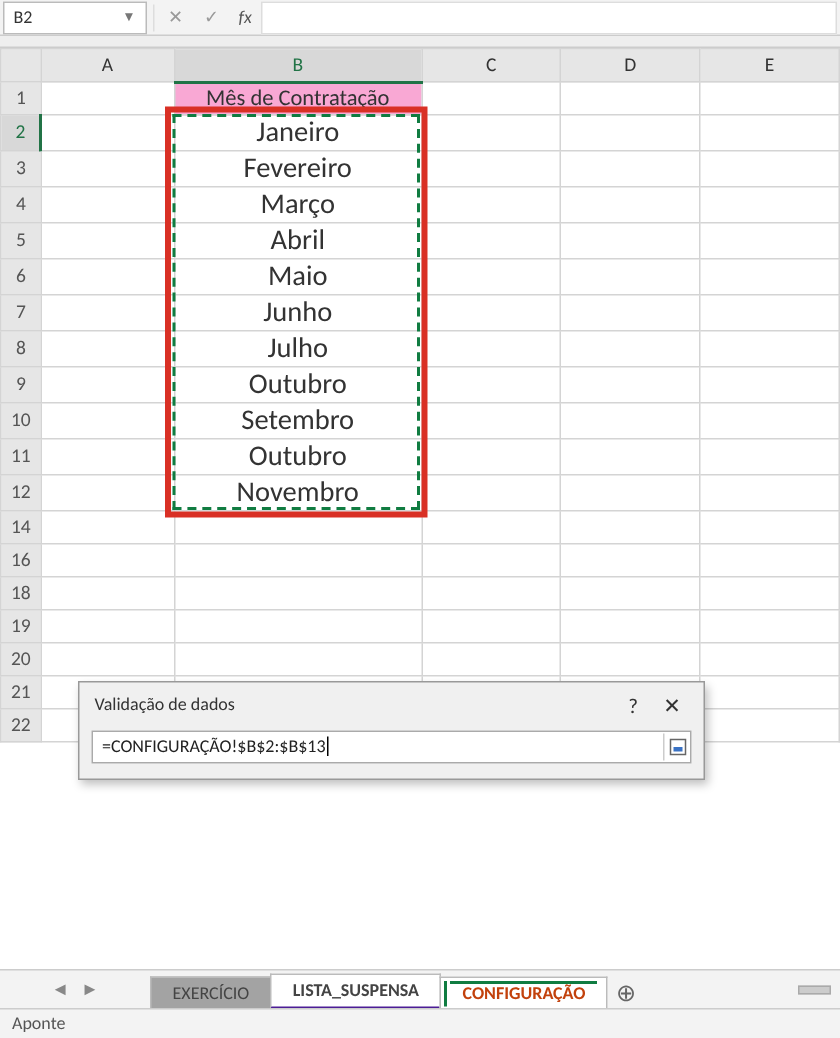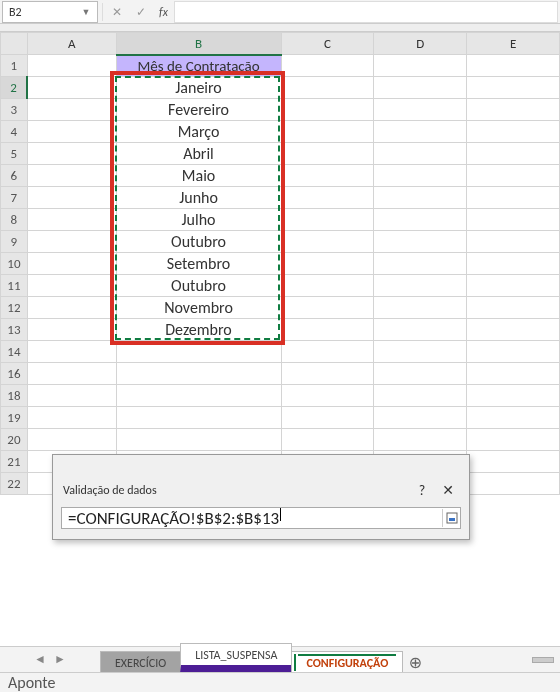--- a/index.html
+++ b/index.html
@@ -107,32 +107,32 @@
   
   thead th.active, tbody th.rowhdr.active {
     background: #d8d8d8;
     color: #217346;
     border-bottom: 2px solid #217346;
   }
   tbody th.rowhdr.active { border-right: 2px solid #217346; border-bottom: 1px solid #d4d4d4;}
 
   
   td.header-cell {
-    background: #c4b5fd;
+    background: #f9a8d4;
     color: #fff;
     font-weight: bold;
     text-align: center;
     font-size: 15px;
     border: 1px solid #2f3b4c;
   }
 
   
   td.month-cell {
     text-align: center;
-    font-size: 16px;
+    font-size: 19px;
     color: #222;
     border-top: 1px solid #333;
     border-bottom: 1px solid #333;
     position: relative;
     margin-left: 26px;
   }
 
   
   .marquee {
     position: absolute;
@@ -155,37 +155,36 @@
     background: #f0f0f0;
     border: 1px solid #999;
     box-shadow: 2px 3px 6px rgba(0,0,0,0.25);
     font-size: 12px;
   }
   .dialog-title {
     display: flex;
     align-items: center;
     padding: 6px 8px 4px 10px;
     color: #333;
-    margin-top: 20px;
   }
   .dialog-title .title-text { flex: 1; }
   .dialog-title .dbtn {
     width: 26px; height: 18px;
     display:flex; align-items:center; justify-content:center;
     color:#333; font-size:14px;
   }
   .dialog-body {
     padding: 4px 8px 10px 8px;
   }
   .dialog-input-row {
     display:flex; align-items:center;
     background:#fff; border:1px solid #aaa; height:22px;
   }
   .dialog-input {
-    flex:1; padding:0 6px; font-size:17px; color:#222;
+    flex:1; padding:0 6px; font-size:12px; color:#222;
     display:flex; align-items:flex-start;
   }
   .dialog-input .caret {
     display:inline-block; width:1px; height:13px; background:#000; margin-left:1px;
   }
   .collapse-btn {
     width:18px; height:18px; border-left:1px solid #ccc;
     display:flex; align-items:center; justify-content:center;
   }
   .collapse-btn svg { display:block; }
@@ -208,40 +207,40 @@
     border: 1px solid #bbb;
     border-bottom: none;
     background: #a3a3a3;
     color: #444;
     margin-right: -1px;
     position: relative;
     top: 1px;
   }
   .tab.active {
     background: #fff;
-    font-weight: normal;
-    border-bottom: 8px solid #4c1d95;
+    font-weight: bold;
+    border-bottom: 2px solid #4c1d95;
   }
   .tab.green { color: #c2410c; font-weight: bold; }
   .tab.referenced {
     background:#fff;
   }
   .tab.referenced::before {
     content:""; position:absolute; left:6px; right:6px; top:2px; height:2px; background:#107c41;
   }
   .tab.referenced::after {
     content:""; position:absolute; left:2px; top:2px; bottom:2px; width:2px; background:#107c41;
   }
   .tab-add { width:26px; text-align:center; color:#666; font-size:16px; padding-top:3px;}
 
   
   .status-bar {
     position:absolute; left:0; right:0; bottom:0; height:20px;
     background:#f3f3f3; border-top:1px solid #ccc;
-    font-size:16px; color:#555; display:flex; align-items:center; padding:0 8px;
+    font-size:12px; color:#555; display:flex; align-items:center; padding:0 8px;
   }
 
   .tab-scroll { margin-left:auto; width:44px; height:24px; display:flex; align-items:center; justify-content:flex-end; padding-right:6px;}
   .tab-scroll .bar { width:22px; height:6px; background:#ccc; border:1px solid #aaa;}
 
   thead th.corner { background:#e6e6e6; }
 </style>
 </head>
 <body>
 
@@ -364,28 +363,20 @@
           <td></td>
           <td class="month-cell">Outubro</td>
           <td></td>
           <td></td>
           <td></td>
         </tr>
         <tr>
           <th class="rowhdr">12</th>
           <td></td>
           <td class="month-cell">Novembro</td>
-          <td></td>
-          <td></td>
-          <td></td>
-        </tr>
-        <tr>
-          <th class="rowhdr">13</th>
-          <td></td>
-          <td class="month-cell" id="b13">Dezembro</td>
           <td></td>
           <td></td>
           <td></td>
         </tr>
         <tr>
           <th class="rowhdr">14</th>
           <td></td>
           <td></td>
           <td></td>
           <td></td>

